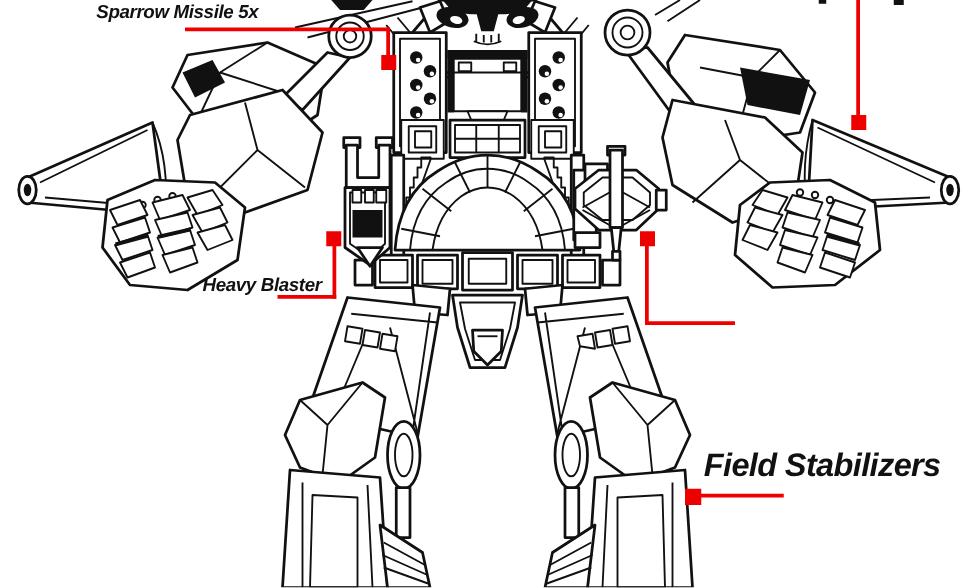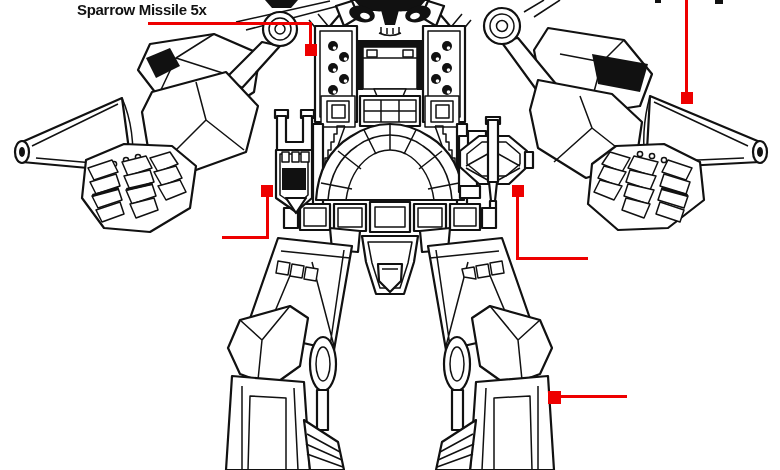--- a/index.html
+++ b/index.html
@@ -3,21 +3,21 @@
 <meta charset="utf-8">
 <style>
   :root{
     --annotation-red:#ee0000;
     --line-ink:#111111;
     --background:#ffffff;
   }
   html,body{margin:0;padding:0;background:var(--background);}
   .stage{
     position:relative;width:780px;height:470px;background:var(--background);
-    overflow:hidden;font-family:"Liberation Sans",sans-serif;
+    overflow:hidden;font-family:"Liberation Sans",sans-serif;font-style:italic;
   }
   svg{display:block;color:var(--line-ink);}
   
   .o{fill:#ffffff;stroke:var(--line-ink);stroke-width:2.2;stroke-linejoin:round;}
   .d{fill:none;stroke:var(--line-ink);stroke-width:1.5;stroke-linejoin:round;}
   .bw{fill:#ffffff;stroke:var(--line-ink);stroke-width:1.5;stroke-linejoin:round;}
   .b{fill:var(--line-ink);stroke:none;}
   
   .lbl{
     position:absolute;font-weight:bold;color:#111;white-space:nowrap;
@@ -304,13 +304,15 @@
   <div>
     <div class="marker" style="left:548px;top:391px;width:13px;height:13px;"></div>
     <div class="leader" style="left:560px;top:395px;width:67px;height:3px;"></div>
   </div>
   <div>
     <div class="leader" style="left:685px;top:0px;width:3px;height:94px;"></div>
     <div class="marker" style="left:681px;top:92px;"></div>
   </div>
 
   <div class="lbl lbl-sm" style="left:77px;top:2px;">Sparrow Missile 5x</div>
+  <div class="lbl lbl-sm" style="left:162px;top:221px;">Heavy Blaster</div>
+  <div class="lbl lbl-lg" style="left:563px;top:358px;">Field Stabilizers</div>
 </div>
 
 </body></html>

